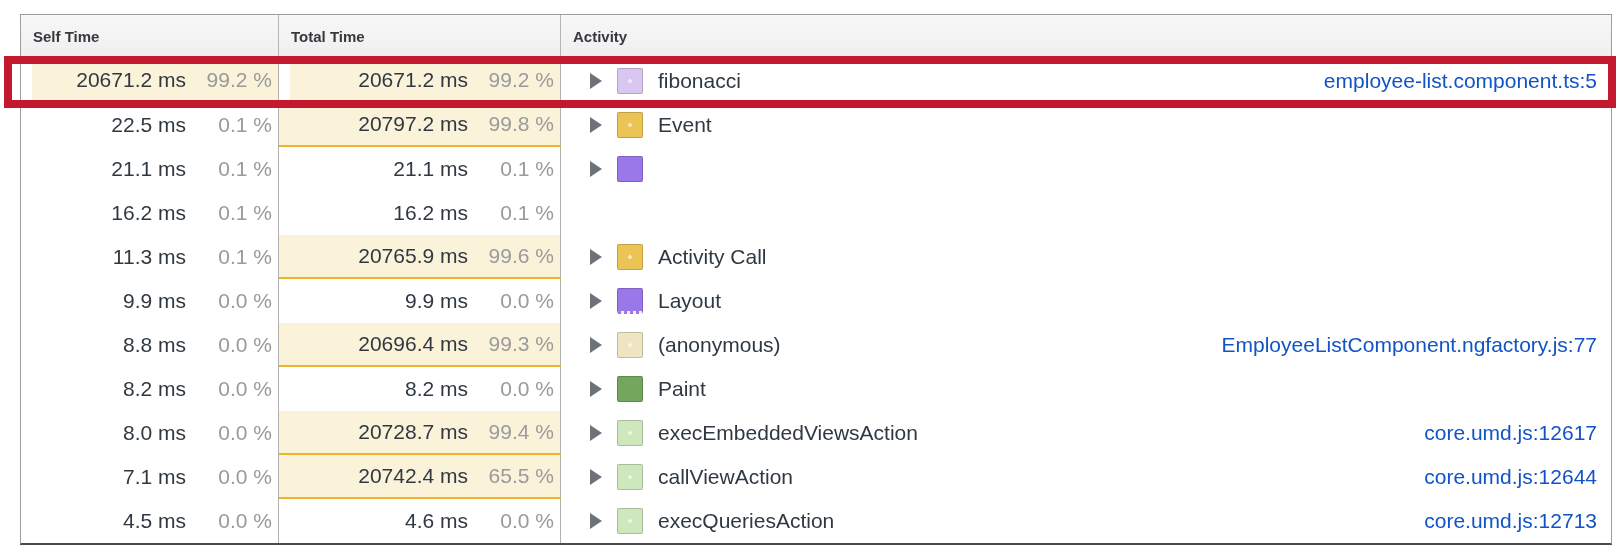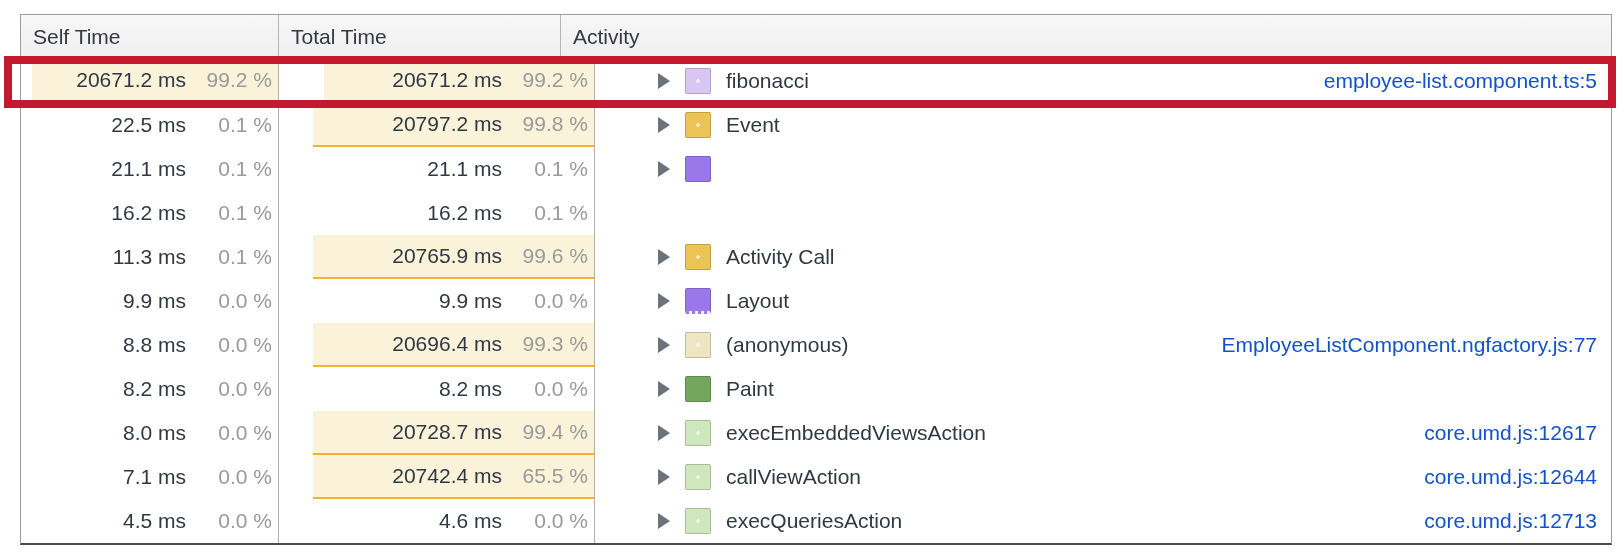--- a/index.html
+++ b/index.html
@@ -21,34 +21,34 @@
     background: #fff;
   }
   .hdr {
     display: flex;
     height: 44px;
     background: linear-gradient(#f7f7f7, #efefef);
     border-bottom: 1px solid #b5b5b5;
     box-sizing: border-box;
   }
   .hdr .hcell {
-    font-size: 21px;
+    font-size: 15px;
     color: #36393e;
     line-height: 43px;
     padding-left: 12px;
     box-sizing: border-box;
+    font-weight: bold;
   }
   .hcell.c-self  { width: 258px; border-right: 1px solid #b5b5b5; }
   .hcell.c-total { width: 282px; border-right: 1px solid #b5b5b5; }
   .hcell.c-act   { flex: 1; }
   .row {
     display: flex;
     height: 44px;
     box-sizing: border-box;
-    gap: 34px;
   }
   .num-cell {
     display: flex;
     align-items: center;
     justify-content: flex-end;
     box-sizing: border-box;
     font-size: 21px;
   }
   .num-cell.c-self  { width: 258px; border-right: 1px solid #b0b0b0; }
   .num-cell.c-total { width: 282px; border-right: 1px solid #b0b0b0; }

